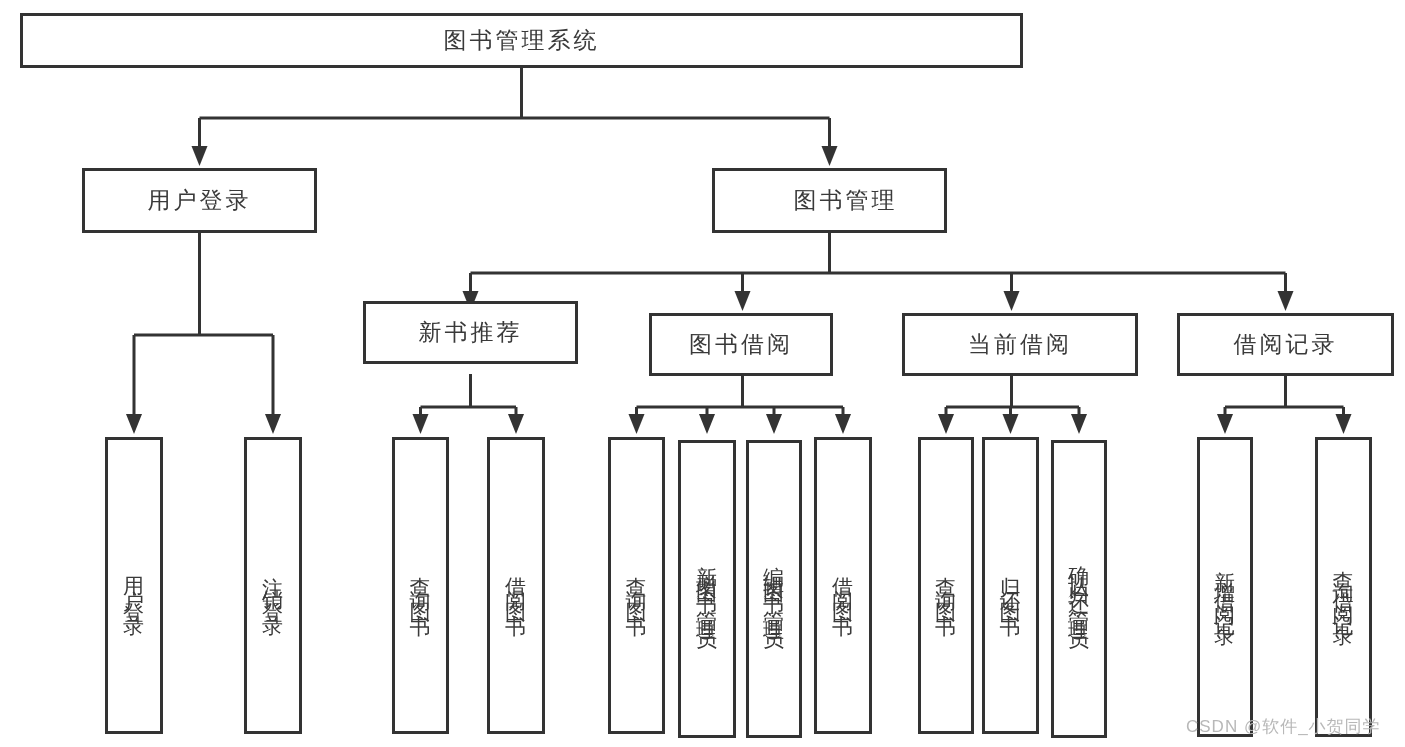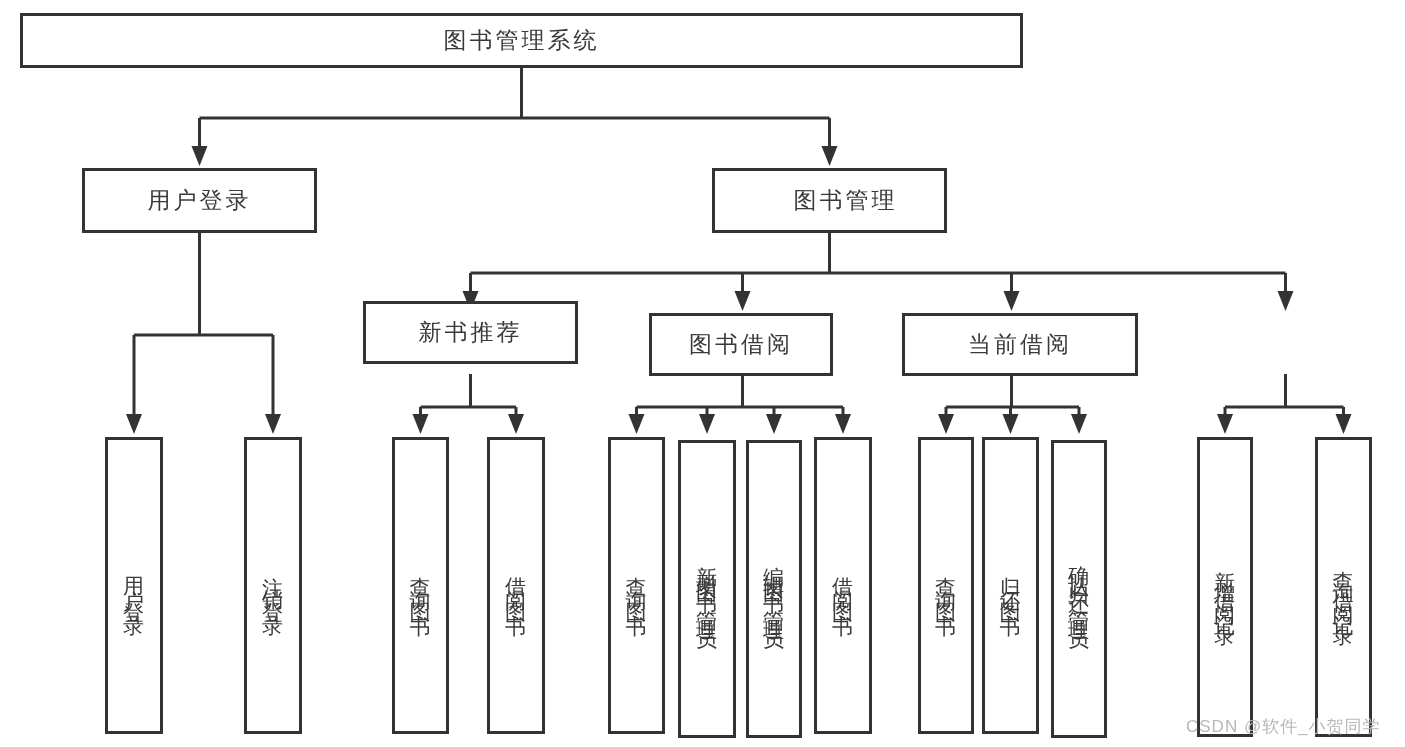--- a/index.html
+++ b/index.html
@@ -137,20 +137,23 @@
 
   <div class="node h-node" style="left:363px; top:301px; width:215px; height:63px;">
     <span>新书推荐</span>
   </div>
   <div class="node h-node" style="left:633px; top:313px; width:184px; height:63px;margin-left:16px;">
     <span>图书借阅</span>
   </div>
   <div class="node h-node" style="left:902px; top:313px; width:236px; height:63px;">
     <span>当前借阅</span>
   </div>
+  <div class="node h-node" style="left:1177px; top:313px; width:217px; height:63px;">
+    <span>借阅记录</span>
+  </div>
 
   <div class="node v-node" style="left:105px; top:437px; width:58px; height:297px;">
     <span>用户登录</span>
   </div>
   <div class="node v-node" style="left:244px; top:437px; width:58px; height:297px;">
     <span>注销登录</span>
   </div>
 
   <div class="node v-node" style="left:392px; top:437px; width:57px; height:297px;">
     <span>查询图书</span>

